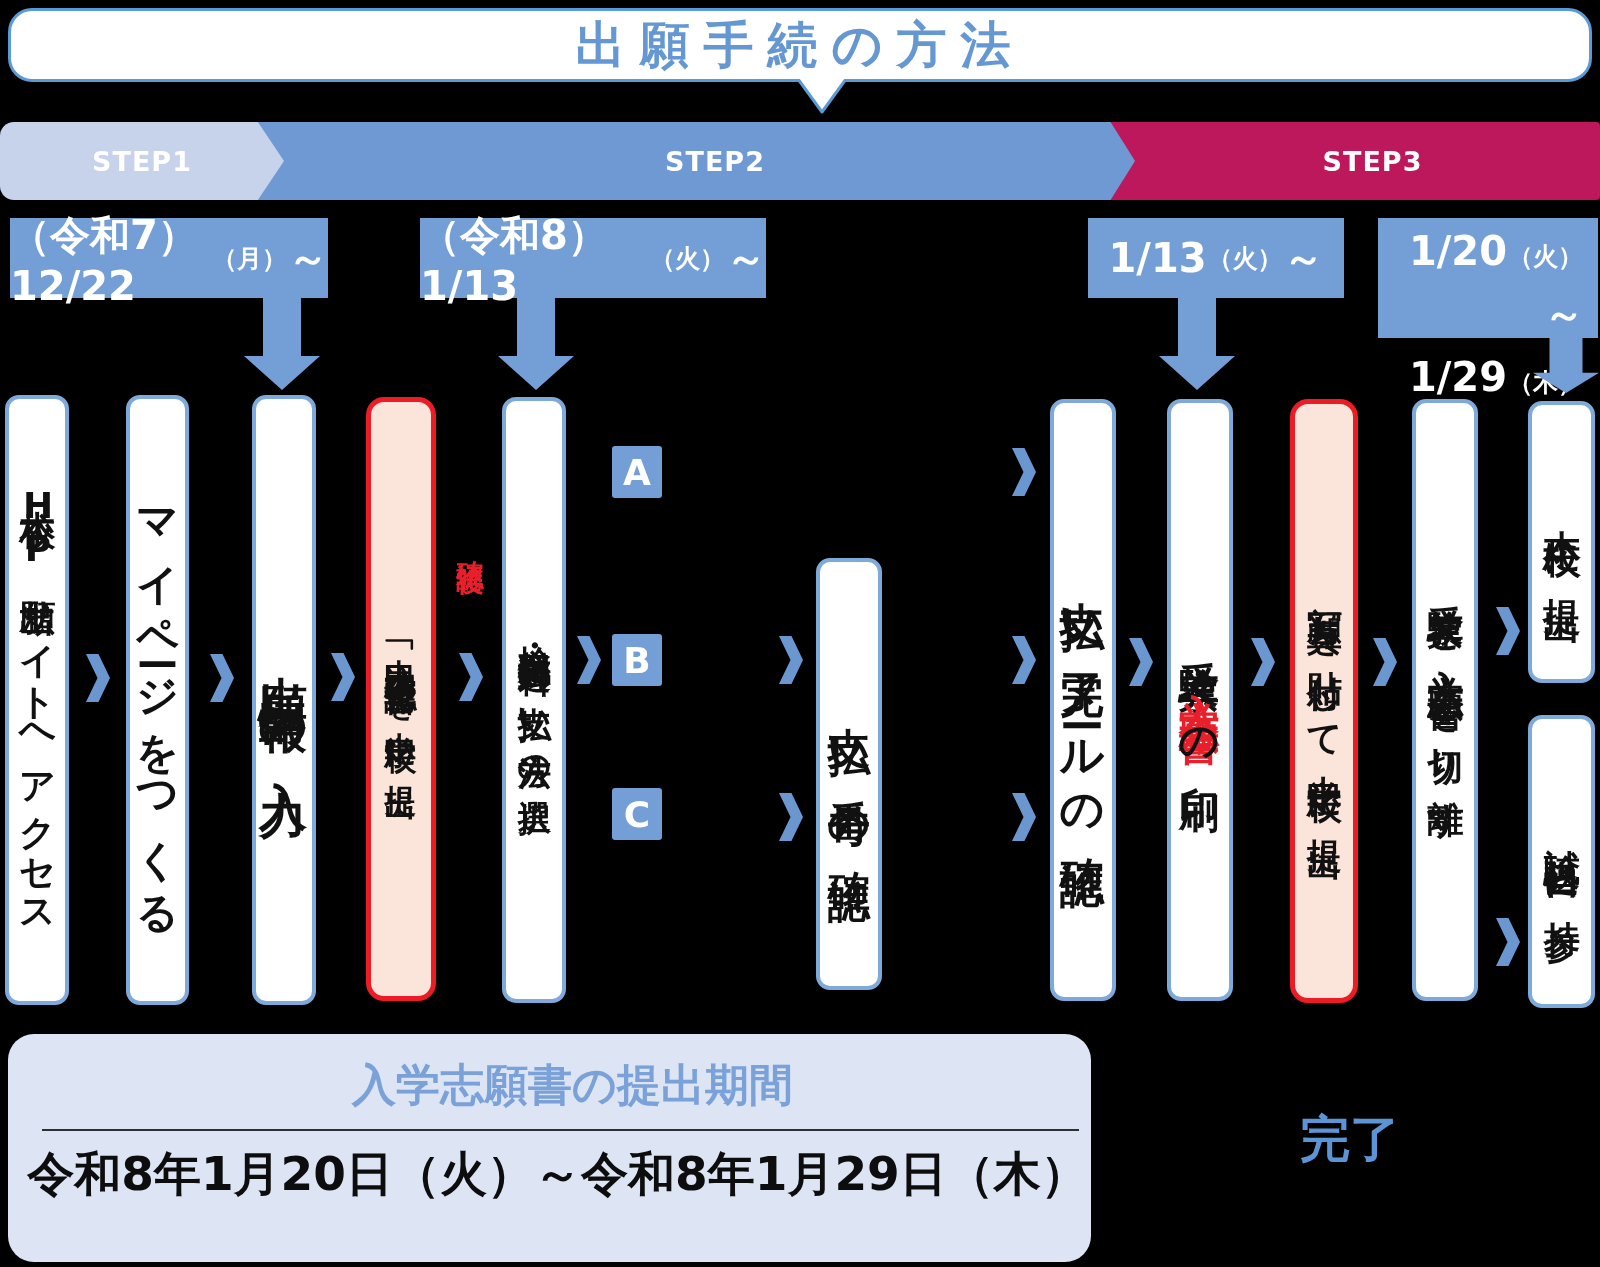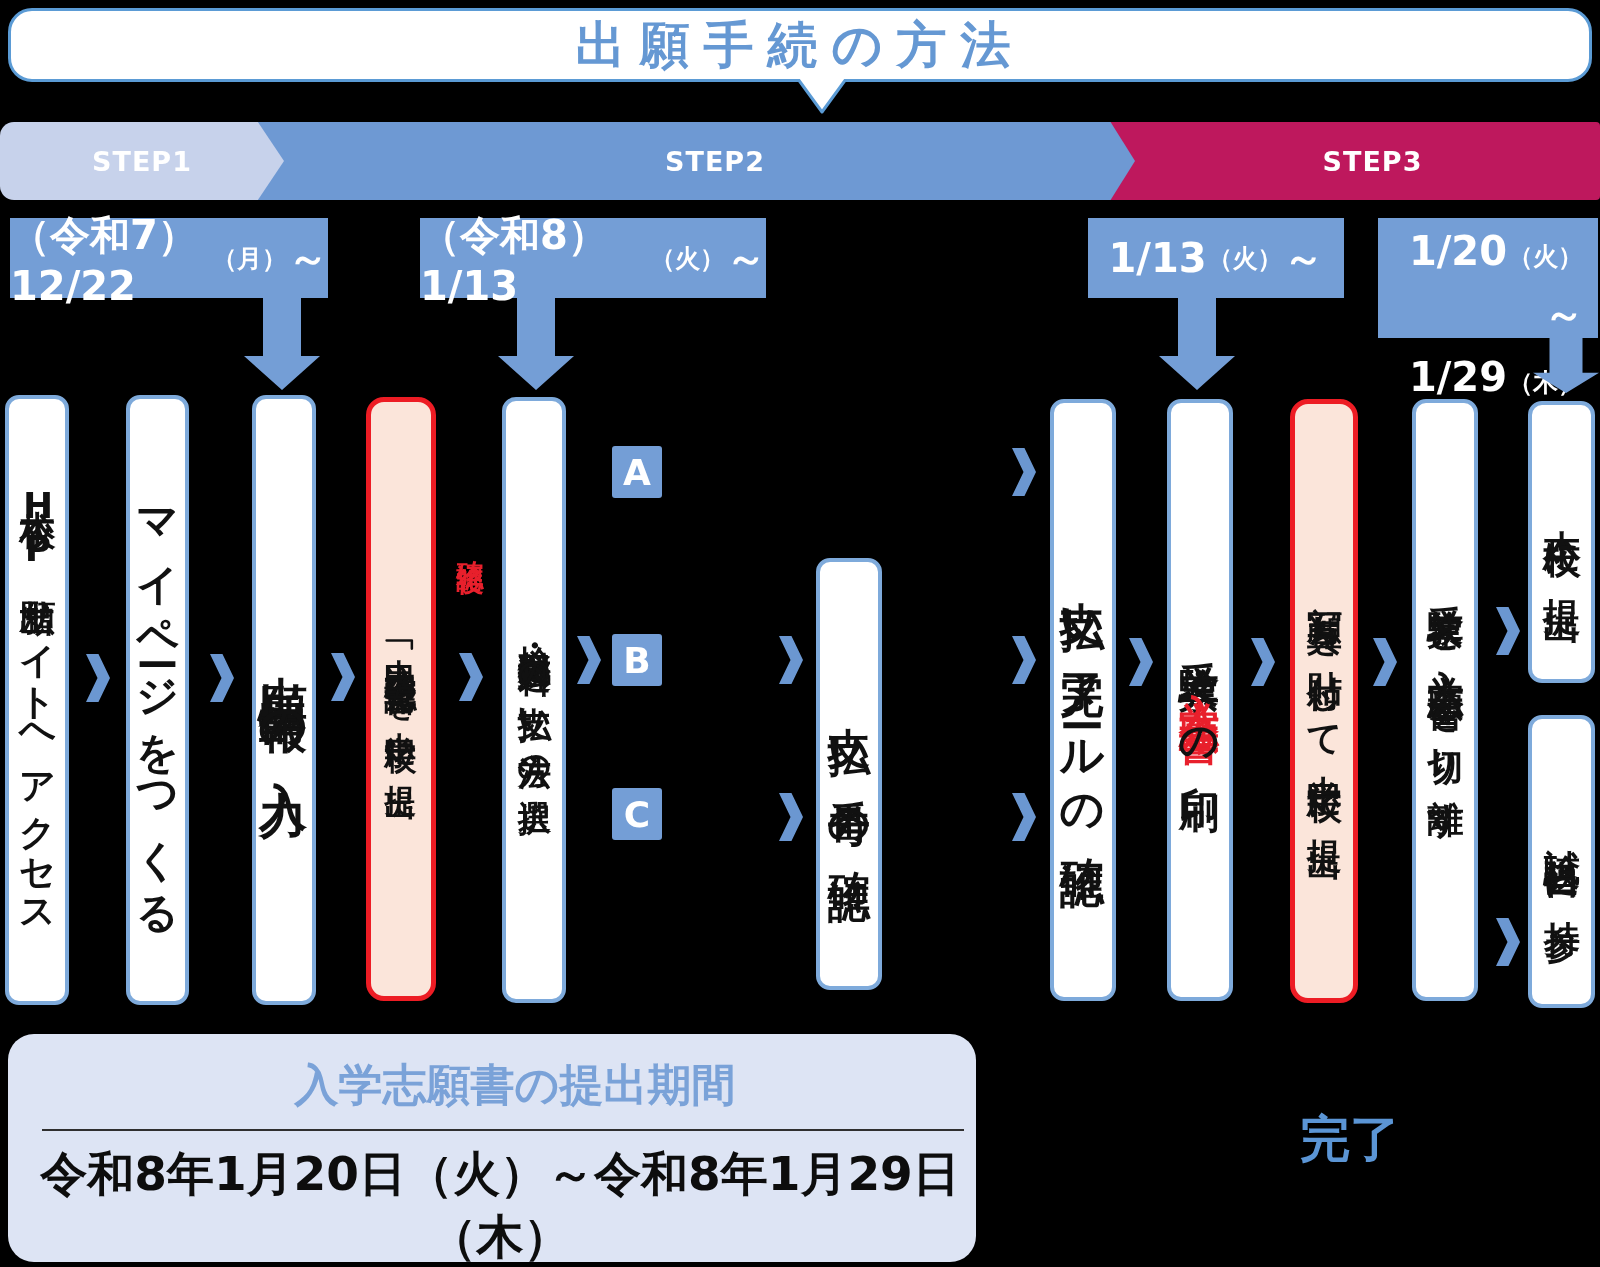--- a/index.html
+++ b/index.html
@@ -47,21 +47,21 @@
     clip-path:polygon(0 0,52% 0,100% 50%,52% 100%,0 100%,48% 50%);}
 
   
   .opt{width:50px;height:52px;background:#749ed6;border-radius:3px;color:#fff;
        font-size:36px;font-weight:bold;display:flex;align-items:center;justify-content:center;}
 
   
   .after-confirm{writing-mode:vertical-rl;color:#e8202c;font-size:27px;font-weight:bold;letter-spacing:4px;}
 
   
-  .panel{left:8px;top:1034px;width:968px;height:228px;background:#dde4f4;border-radius:26px;}
+  .panel{left:8px;top:1034px;width:1083px;height:228px;background:#dde4f4;border-radius:26px;}
   .panel-title{margin-top:22px;text-align:center;padding-left:46px;
                color:#7aa2d8;font-size:44px;font-weight:bold;}
   .panel-divider{height:2px;background:#2f2f2f;margin:14px 12px 0 34px;}
   .panel-range{margin-top:12px;text-align:center;padding-left:16px;
                color:#0d0d0d;font-size:47px;font-weight:bold;}
 
   
   .completion{left:1180px;top:1106px;width:490px;text-align:center;
               color:#5b95d5;font-size:50px;font-weight:bold;line-height:66px;}
   .completion-l2{display:block;position:relative;left:-75px;}

